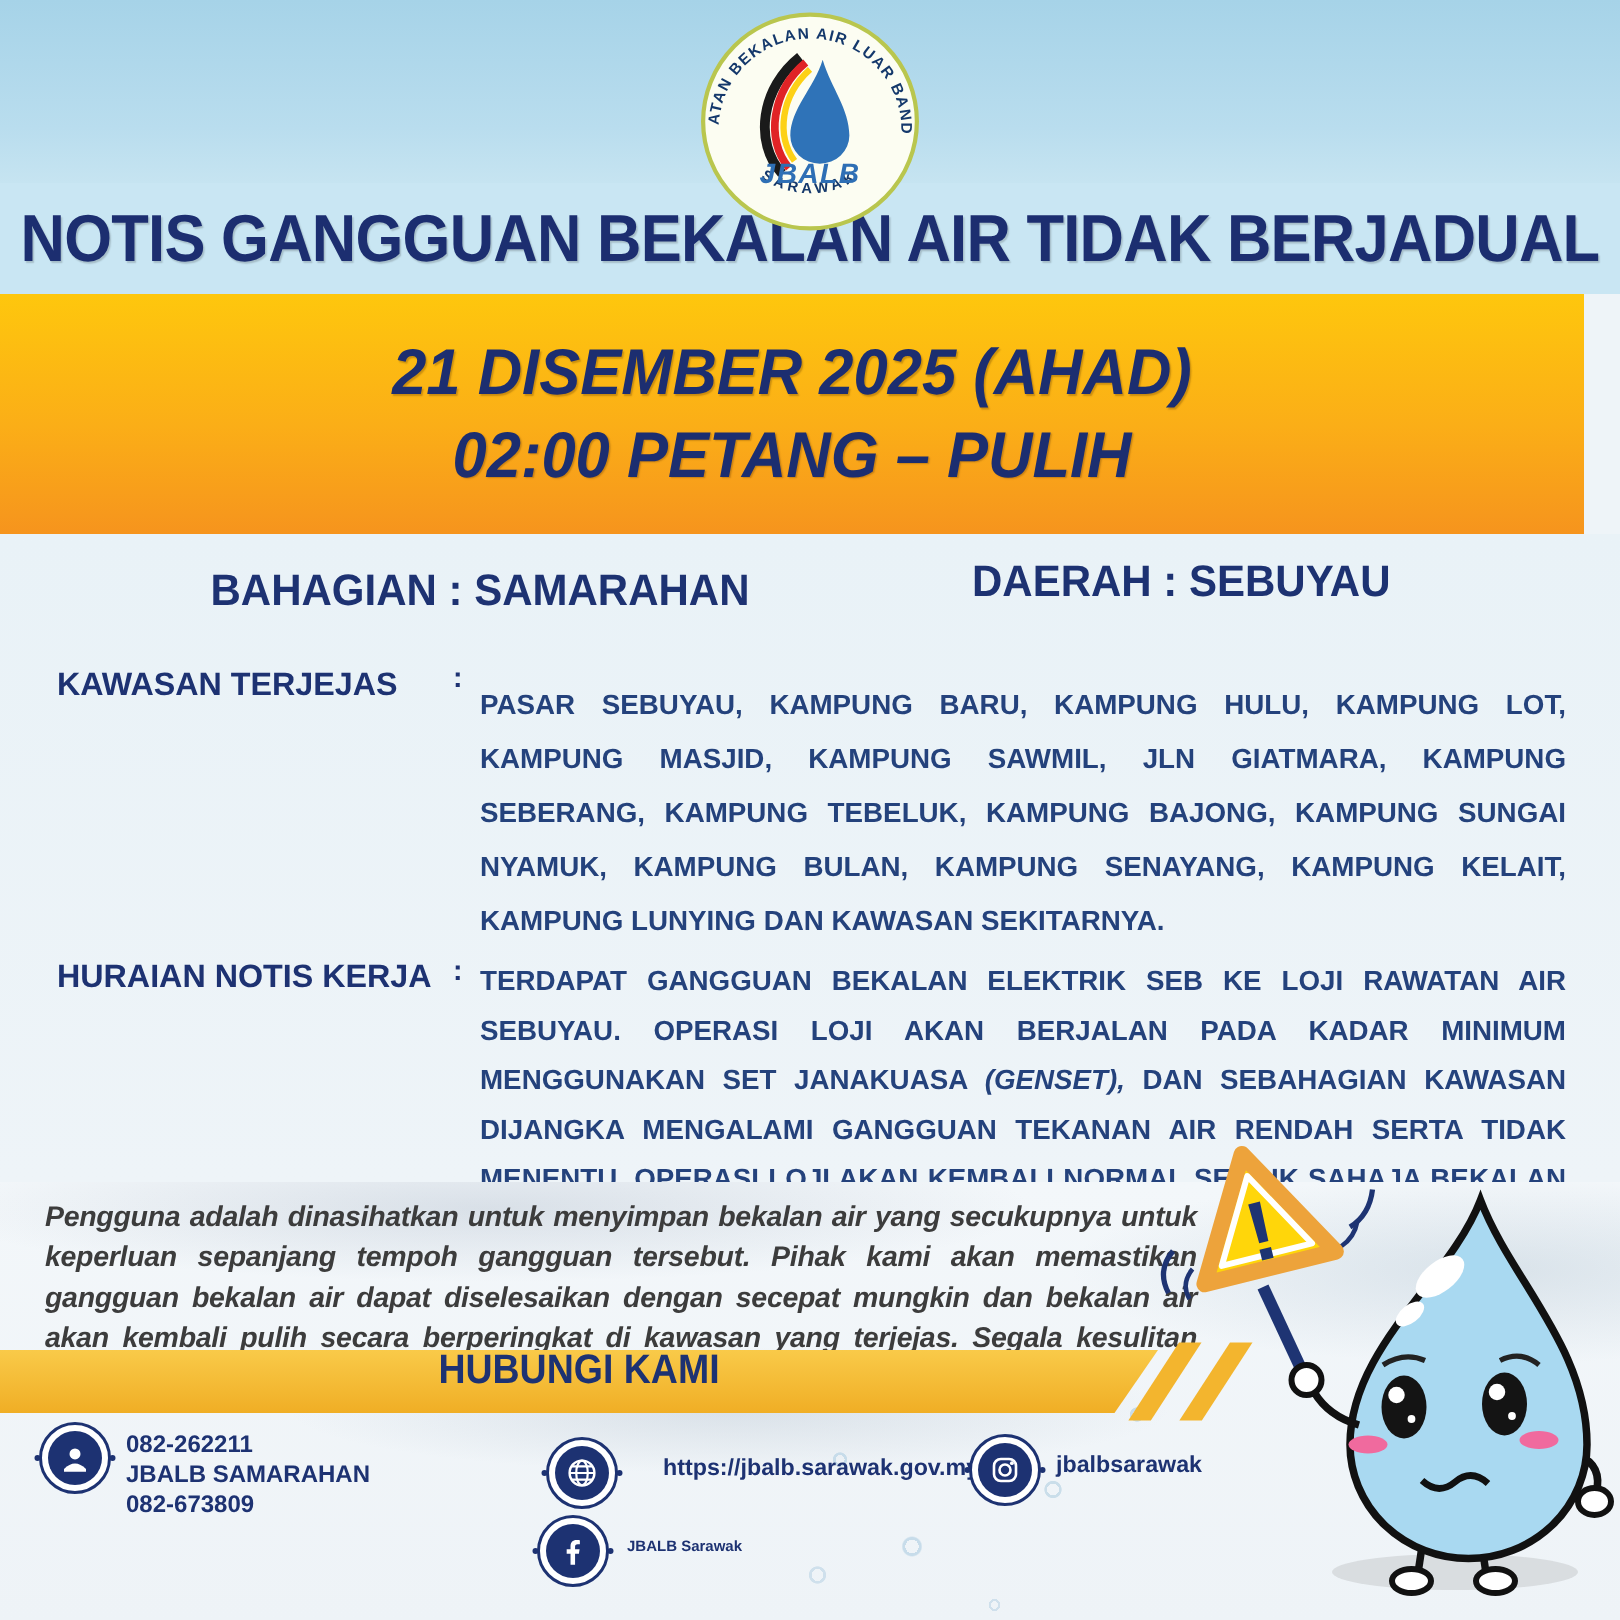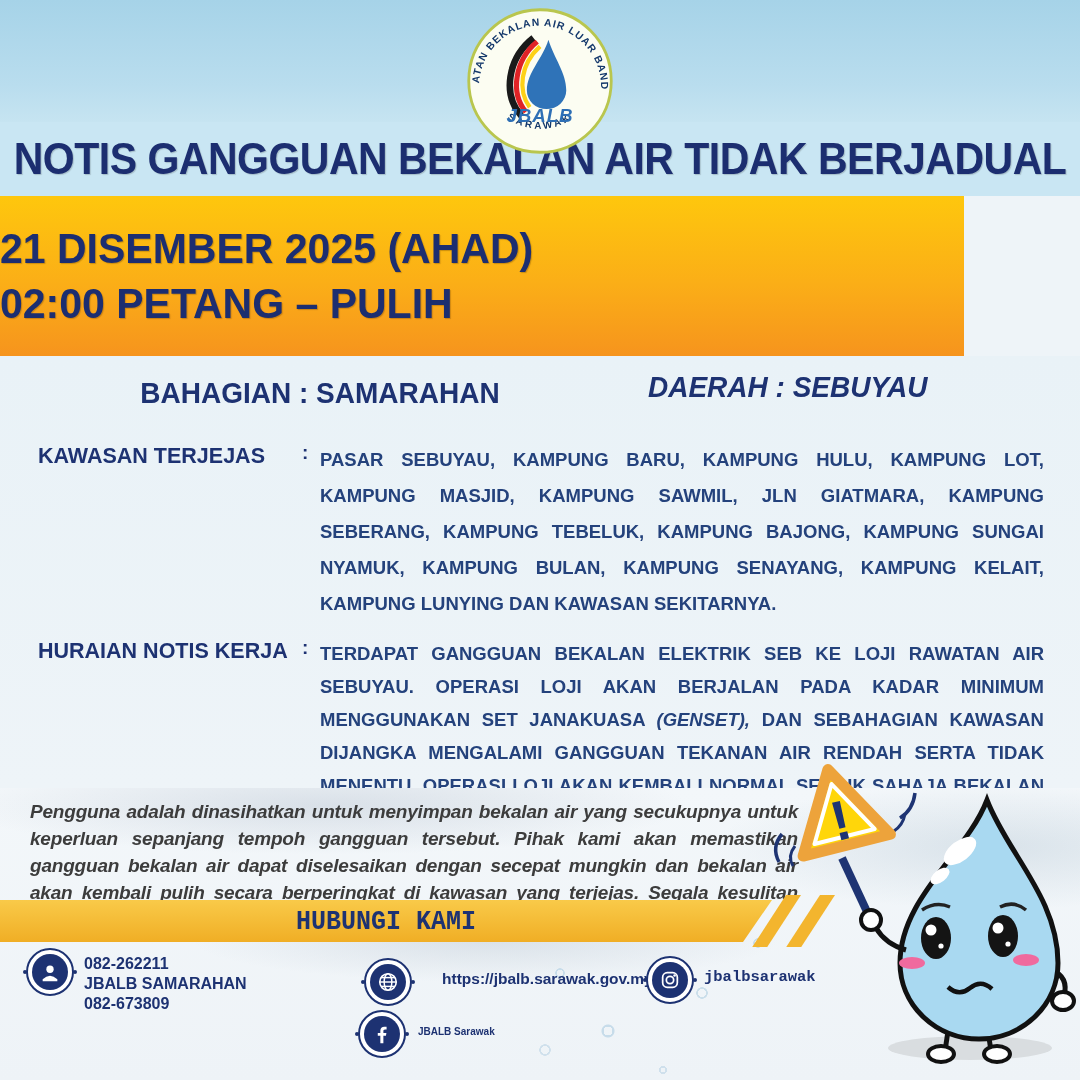--- a/index.html
+++ b/index.html
@@ -11,40 +11,40 @@
   .header{position:absolute;top:0;left:0;width:1080px;height:122px;
     background:linear-gradient(180deg,#a6d3e8 0%,#b9ddee 70%,#c6e4f1 100%);}
   .logo-wrap{position:absolute;left:465px;top:6px;width:150px;height:150px;z-index:5;}
   
   .title-strip{position:absolute;top:122px;left:0;width:1080px;height:74px;
     background:#c9e6f3;display:flex;align-items:center;justify-content:center;}
   .title-strip h1{margin:0;font-size:41px;font-weight:bold;color:#1c2e70;
     letter-spacing:-0.5px;white-space:nowrap;transform:scaleY(1.08);
     text-shadow:1px 1px 1px rgba(0,0,0,.18);}
   
-  .banner{position:absolute;top:196px;left:0;width:964px;height:160px;
+  .banner{position:absolute;top:196px;left:0;width:1056px;height:160px;
     background:linear-gradient(180deg,#fec70d 0%,#fbae17 55%,#f6941d 100%);
-    display:flex;flex-direction:column;align-items:flex-start;justify-content:center;gap:8px;}
+    display:flex;flex-direction:column;align-items:center;justify-content:center;gap:8px;font-style:italic;}
   .banner .line{font-size:41px;font-weight:bold;color:#1c2e70;letter-spacing:0;
     transform:scaleY(1.05);text-shadow:1px 1px 1px rgba(90,50,0,.3);}
   
   .info{position:absolute;top:356px;left:0;width:1080px;height:432px;
     background:linear-gradient(180deg,#e9f2f7,#eef4f8);}
   .region-row{position:absolute;top:22px;left:0;width:1080px;height:40px;}
   .bahagian{position:absolute;left:0;width:640px;text-align:center;}
-  .daerah{position:absolute;left:648px;text-align:left;top:-6px;font-style:italic;}
+  .daerah{position:absolute;left:648px;text-align:left;top:-6px;}
   .region-text{font-size:28px;font-weight:bold;color:#1d3272;transform:scaleY(1.05);display:inline-block;}
   .detail-row{position:absolute;left:38px;width:1006px;display:grid;
     grid-template-columns:264px 18px 1fr;}
   .detail-row.kawasan{top:86px;}
   .detail-row.huraian{top:268px;margin-top:13px;}
   .detail-label{font-size:21.5px;font-weight:bold;color:#1d3272;padding-top:2px;}
   .detail-colon{font-size:19px;font-weight:bold;color:#1d3272;}
   .detail-text{font-size:18.5px;font-weight:bold;color:#24427c;text-align:justify;}
-  .kawasan .detail-text{line-height:36px;}
+  .kawasan .detail-text{line-height:36px;margin-top:10px;}
   .huraian .detail-text{line-height:33px;}
   .italic-part{font-style:italic;}
   
   .bottom{position:absolute;top:788px;left:0;width:1080px;height:292px;
     background:
       radial-gradient(circle 5px at 560px 185px,transparent 0 3px,#c7dcea 3px 4.5px,transparent 5px),
       radial-gradient(circle 7px at 608px 243px,transparent 0 4.5px,#c7dcea 4.5px 6px,transparent 7px),
       radial-gradient(circle 4px at 648px 126px,transparent 0 2.5px,#c7dcea 2.5px 4px,transparent 4px),
       radial-gradient(circle 6px at 702px 205px,transparent 0 4px,#cadeea 4px 5.5px,transparent 6px),
       radial-gradient(circle 5px at 758px 155px,transparent 0 3px,#c7dcea 3px 4.5px,transparent 5px),
@@ -54,40 +54,40 @@
       radial-gradient(ellipse 520px 70px at 30% 6%,rgba(150,165,185,.28),rgba(150,165,185,0) 70%),
       radial-gradient(ellipse 400px 90px at 92% 20%,rgba(170,190,205,.35),rgba(170,190,205,0) 70%),
       linear-gradient(180deg,#f3f7fa,#eef3f7);}
   .advisory{position:absolute;top:10px;left:30px;width:768px;
     font-size:19px;font-weight:600;font-style:italic;color:#3c3c3c;
     line-height:27px;text-align:justify;letter-spacing:-0.2px;}
   
   .contact-band{position:absolute;top:112px;left:0;width:772px;height:42px;
     background:linear-gradient(180deg,#f9ca49,#f0ae25);
     clip-path:polygon(0 0,100% 0,calc(100% - 29px) 100%,0 100%);
-    display:flex;align-items:center;justify-content:center;font-family:Liberation Mono, monospace;}
+    display:flex;justify-content:center;}
   .contact-band .band-title{font-size:25px;font-weight:bold;color:#1d3272;transform:scaleY(1.1);}
   .stripe{position:absolute;width:15px;height:52px;background:#f3b52e;
     transform:skewX(-33deg);transform-origin:top left;}
   .stripe.s1{top:107px;left:786px;}
   .stripe.s2{top:107px;left:820px;}
   
   .contact-icon{position:absolute;width:44px;height:44px;border:2.5px solid #1d3272;
     border-radius:50%;background:#fff;display:flex;align-items:center;justify-content:center;}
   .contact-icon::before,.contact-icon::after{content:"";position:absolute;width:4px;height:4px;
     background:#1d3272;border-radius:50%;top:50%;margin-top:-2px;}
   .contact-icon::before{left:-5px;}
   .contact-icon::after{right:-5px;}
   .icon-core{width:36px;height:36px;background:#1d3272;border-radius:50%;
     display:flex;align-items:center;justify-content:center;}
   .contact-text{position:absolute;font-weight:bold;color:#1d3272;}
   .callcentre-text{top:166px;left:84px;font-size:16px;line-height:20px;}
   .website-text{top:182px;left:422px;font-size:15.5px;margin-left:20px;}
   .facebook-text{top:238px;left:418px;font-size:10px;}
-  .instagram-text{top:180px;left:704px;font-size:15.5px;font-family:Liberation Mono, monospace;}
+  .instagram-text{top:180px;left:704px;font-size:15.5px;}
   .icon-call{top:160px;left:26px;}
   .icon-web{top:170px;left:364px;}
   .icon-fb{top:222px;left:358px;}
   .icon-ig{top:168px;left:646px;}
   
   .mascot{position:absolute;left:752px;top:748px;width:328px;height:332px;z-index:4;}
 </style>
 </head>
 <body>
 

